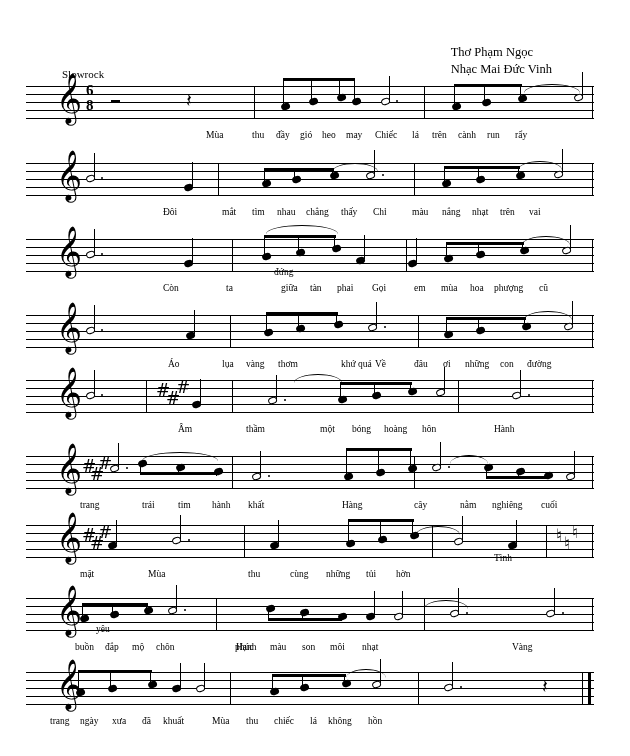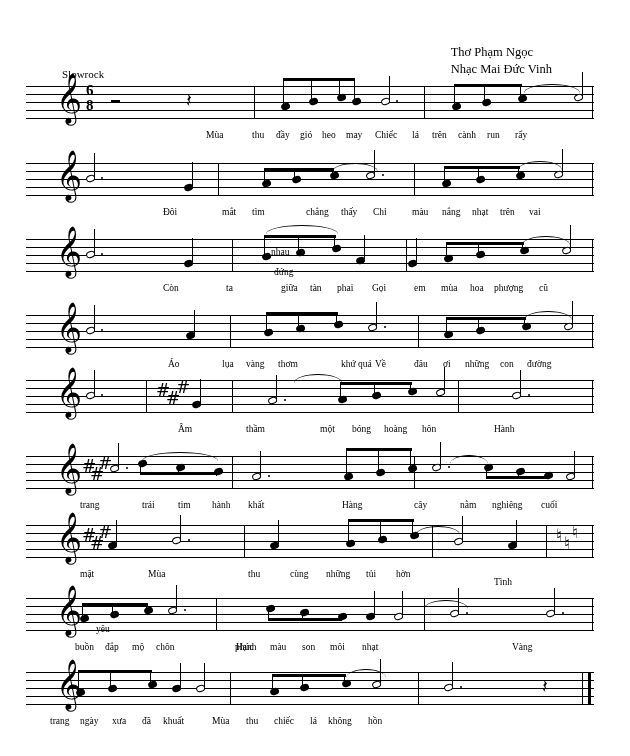--- a/index.html
+++ b/index.html
@@ -266,21 +266,21 @@
       <div class="note" style="left:450px; top:13px;"></div>
       <div class="stem" style="left:492px; top:3px; height:12px;"></div>
       <div class="note" style="left:490px; top:9px;"></div>
       <div class="note hollow" style="left:528px; top:8px;"></div>
       <div class="stem" style="left:536px; top:-14px; height:24px;"></div>
       <div class="slur" style="left:492px; top:-2px; width:44px;"></div>
     </div>
     <div class="lyric" style="left:163px; top:44px;">Đôi</div>
     <div class="lyric" style="left:222px; top:44px;">mắt</div>
     <div class="lyric" style="left:252px; top:44px;">tìm</div>
-    <div class="lyric" style="left:271px; top:44px;margin-top:40px;">nhau</div>
+    <div class="lyric" style="left:277px; top:44px;">nhau</div>
     <div class="lyric" style="left:306px; top:44px;">chẳng</div>
     <div class="lyric" style="left:341px; top:44px;">thấy</div>
     <div class="lyric" style="left:373px; top:44px;">Chỉ</div>
     <div class="lyric" style="left:412px; top:44px;">màu</div>
     <div class="lyric" style="left:442px; top:44px;">nắng</div>
     <div class="lyric" style="left:472px; top:44px;">nhạt</div>
     <div class="lyric" style="left:500px; top:44px;">trên</div>
     <div class="lyric" style="left:529px; top:44px;">vai</div>
   </div>
 
@@ -561,21 +561,21 @@
       <div class="keysig" style="left:538px; top:10px;">♮</div>
       <div class="keysig" style="left:546px; top:-1px;">♮</div>
     </div>
     <div class="lyric" style="left:80px; top:44px;">mặt</div>
     <div class="lyric" style="left:148px; top:44px;">Mùa</div>
     <div class="lyric" style="left:248px; top:44px;">thu</div>
     <div class="lyric" style="left:290px; top:44px;">cùng</div>
     <div class="lyric" style="left:326px; top:44px;">những</div>
     <div class="lyric" style="left:366px; top:44px;">tủi</div>
     <div class="lyric" style="left:396px; top:44px;">hờn</div>
-    <div class="lyric" style="left:494px; top:52px;text-align:right;">Tình</div>
+    <div class="lyric" style="left:494px; top:28px;text-align:right;">Tình</div>
   </div>
 
   <div class="system" style="top:598px;">
     <div class="staff">
       <div class="line l0"></div>
         <div class="line l1"></div>
         <div class="line l2"></div>
         <div class="line l3"></div>
         <div class="line l4"></div>
       <div class="clef">𝄞</div>

